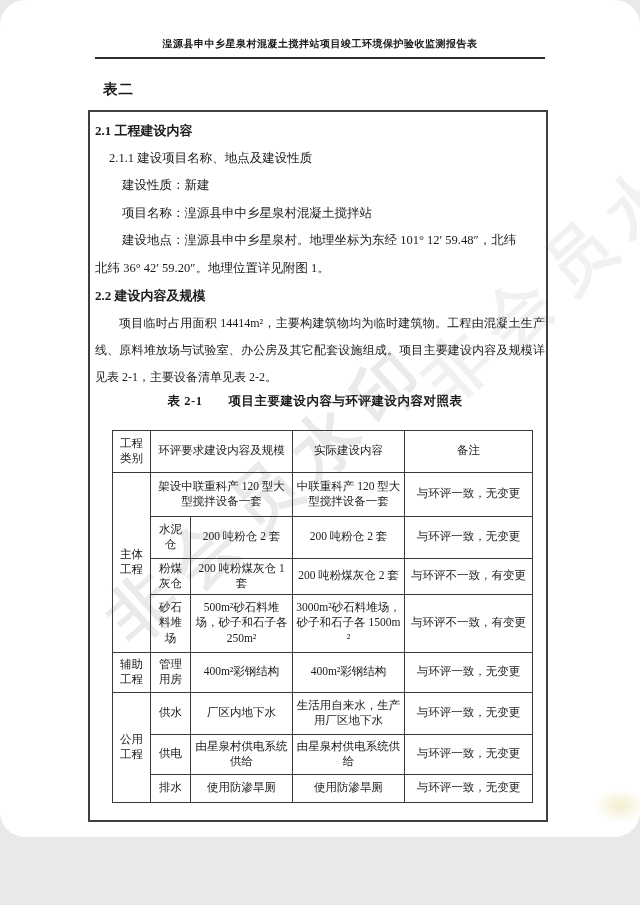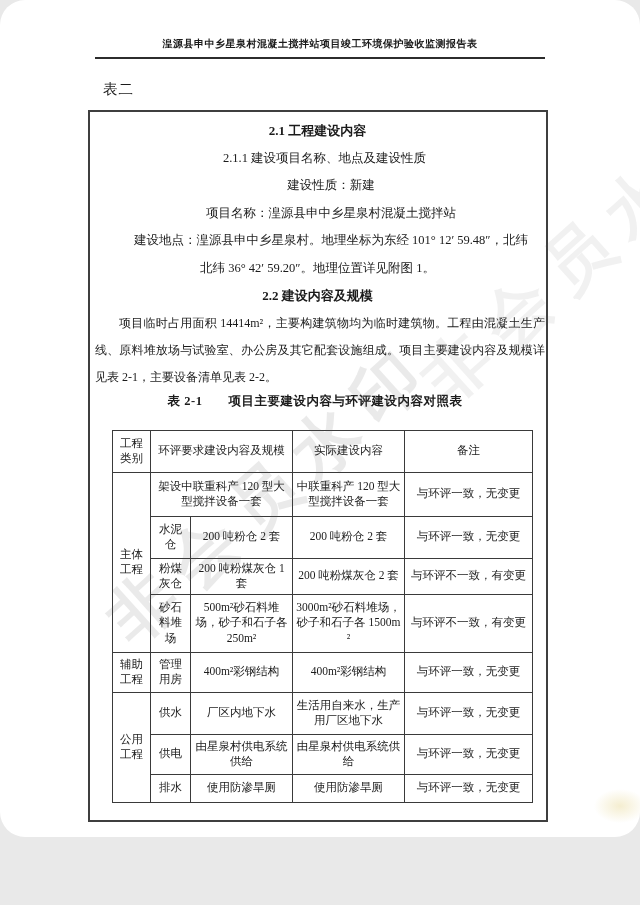--- a/index.html
+++ b/index.html
@@ -10,29 +10,29 @@
     border-radius:25px;
   }
   
   .doc-header{
     position:absolute;top:37px;left:95px;width:450px;
     text-align:center;font-size:10px;font-weight:bold;
     letter-spacing:.5px;padding-bottom:6px;border-bottom:2px solid #2c2c2c;
   }
   .sheet-label{
     position:absolute;top:80px;left:103px;
-    font-size:14.5px;font-weight:normal;letter-spacing:1px;
+    font-size:14.5px;font-weight:bold;letter-spacing:1px;
   }
   
   .main-box{
     position:absolute;top:110px;left:88px;box-sizing:border-box;
     width:460px;height:712px;border:2px solid #3f3f3f;background:transparent;
     padding:5px 6px 0 5px;
   }
-  .bl{font-size:12.5px;line-height:27.5px;white-space:nowrap;text-align:center;}
+  .bl{font-size:12.5px;line-height:27.5px;white-space:nowrap;}
   .h-bold{font-size:13px;font-weight:bold;}
   .ind1{padding-left:14px;}
   .ind2{padding-left:27px;}
   .para{
     margin:0;font-size:12px;line-height:27px;text-align:justify;
     text-indent:2em;width:450px;
   }
   .tbl-title{
     margin-top:2px;text-align:center;font-size:12.5px;font-weight:bold;
     width:440px;letter-spacing:.5px;

